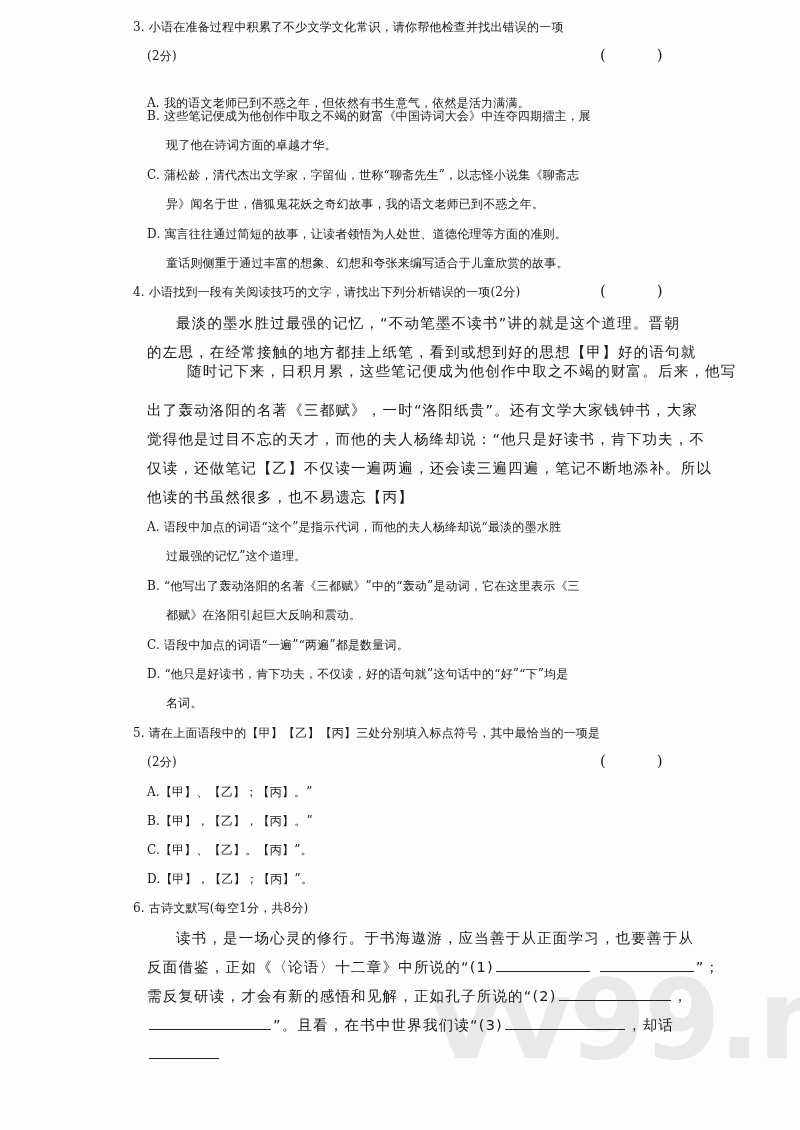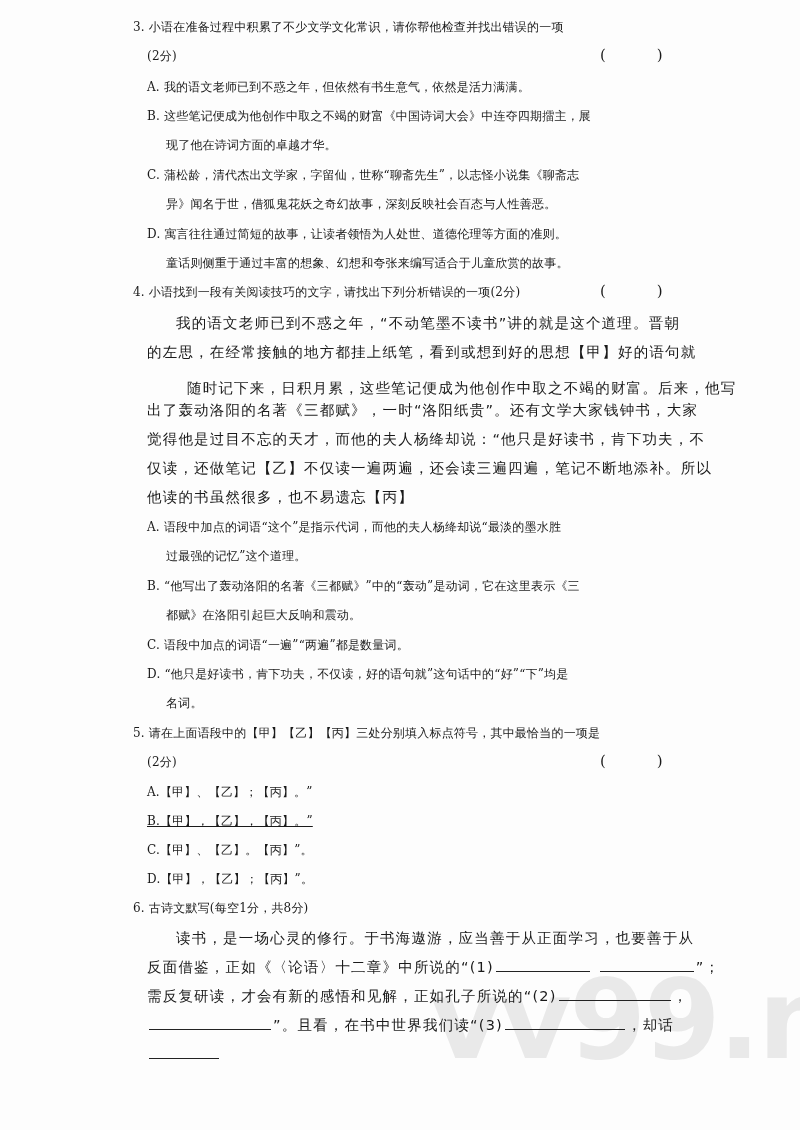--- a/index.html
+++ b/index.html
@@ -25,50 +25,50 @@
 <body>
 
 <div class="page">
   <div class="watermark">vv99.net</div>
 
   <div class="text-layer">
 
     <div class="line q" style="top:17px;">3. 小语在准备过程中积累了不少文学文化常识，请你帮他检查并找出错误的一项</div>
     <div class="line opt" style="top:46px;">(2分)</div>
     <div class="paren" style="top:46px;">(　)</div>
-    <div class="line opt" style="top:77px;">A. 我的语文老师已到不惑之年，但依然有书生意气，依然是活力满满。</div>
+    <div class="line opt" style="top:93px;">A. 我的语文老师已到不惑之年，但依然有书生意气，依然是活力满满。</div>
     <div class="line opt" style="top:106px;">B. 这些笔记便成为他创作中取之不竭的财富《中国诗词大会》中连夺四期擂主，展</div>
     <div class="line cont" style="top:135px;">现了他在诗词方面的卓越才华。</div>
     <div class="line opt" style="top:165px;">C. 蒲松龄，清代杰出文学家，字留仙，世称“聊斋先生”，以志怪小说集《聊斋志</div>
-    <div class="line cont" style="top:194px;">异》闻名于世，借狐鬼花妖之奇幻故事，深刻反映社会百态与人性善恶。</div>
+    <div class="line cont" style="top:194px;">异》闻名于世，借狐鬼花妖之奇幻故事，我的语文老师已到不惑之年。</div>
     <div class="line opt" style="top:224px;">D. 寓言往往通过简短的故事，让读者领悟为人处世、道德伦理等方面的准则。</div>
     <div class="line cont" style="top:253px;">童话则侧重于通过丰富的想象、幻想和夸张来编写适合于儿童欣赏的故事。</div>
 
     <div class="line q" style="top:282px;">4. 小语找到一段有关阅读技巧的文字，请找出下列分析错误的一项(2分)</div>
     <div class="paren" style="top:282px;">(　)</div>
-    <div class="line para" style="top:313px; left:176px;">我的语文老师已到不惑之年，“不动笔墨不读书”讲的就是这个道理。晋朝</div>
+    <div class="line para" style="top:313px; left:176px;">最淡的墨水胜过最强的记忆，“不动笔墨不读书”讲的就是这个道理。晋朝</div>
     <div class="line para" style="top:342px;">的左思，在经常接触的地方都挂上纸笔，看到或想到好的思想【甲】好的语句就</div>
-    <div class="line para" style="top:378px;padding-left:40px;">随时记下来，日积月累，这些笔记便成为他创作中取之不竭的财富。后来，他写</div>
+    <div class="line para" style="top:361px;padding-left:40px;">随时记下来，日积月累，这些笔记便成为他创作中取之不竭的财富。后来，他写</div>
     <div class="line para" style="top:400px;">出了轰动洛阳的名著《三都赋》，一时“洛阳纸贵”。还有文学大家钱钟书，大家</div>
     <div class="line para" style="top:429px;">觉得他是过目不忘的天才，而他的夫人杨绛却说：“他只是好读书，肯下功夫，不</div>
     <div class="line para" style="top:458px;">仅读，还做笔记【乙】不仅读一遍两遍，还会读三遍四遍，笔记不断地添补。所以</div>
     <div class="line para" style="top:487px;">他读的书虽然很多，也不易遗忘【丙】</div>
     <div class="line opt" style="top:517px;">A. 语段中加点的词语“这个”是指示代词，而他的夫人杨绛却说“最淡的墨水胜</div>
     <div class="line cont" style="top:546px;">过最强的记忆”这个道理。</div>
     <div class="line opt" style="top:576px;">B. “他写出了轰动洛阳的名著《三都赋》”中的“轰动”是动词，它在这里表示《三</div>
     <div class="line cont" style="top:605px;">都赋》在洛阳引起巨大反响和震动。</div>
     <div class="line opt" style="top:635px;">C. 语段中加点的词语“一遍”“两遍”都是数量词。</div>
     <div class="line opt" style="top:664px;">D. “他只是好读书，肯下功夫，不仅读，好的语句就”这句话中的“好”“下”均是</div>
     <div class="line cont" style="top:693px;">名词。</div>
 
     <div class="line q" style="top:723px;">5. 请在上面语段中的【甲】【乙】【丙】三处分别填入标点符号，其中最恰当的一项是</div>
     <div class="line opt" style="top:752px;">(2分)</div>
     <div class="paren" style="top:752px;">(　)</div>
     <div class="line opt" style="top:782px;">A.【甲】、【乙】；【丙】。”</div>
-    <div class="line opt" style="top:811px;text-decoration:underline;">B.【甲】，【乙】，【丙】。”</div>
+    <div class="line opt" style="top:811px;">B.【甲】，【乙】，【丙】。”</div>
     <div class="line opt" style="top:840px;">C.【甲】、【乙】。【丙】”。</div>
     <div class="line opt" style="top:869px;">D.【甲】，【乙】；【丙】”。</div>
 
     <div class="line q" style="top:898px;">6. 古诗文默写(每空1分，共8分)</div>
     <div class="line para" style="top:928px; left:176px;">读书，是一场心灵的修行。于书海遨游，应当善于从正面学习，也要善于从</div>
     <div class="line para" style="top:957px;">
       <span>反面借鉴，正如《〈论语〉十二章》中所说的“(1)</span><span class="blank" style="width:94px;"></span>&nbsp;<span class="blank" style="width:94px;"></span><span>”；</span>
     </div>
     <div class="line para" style="top:986px;">
       <span>需反复研读，才会有新的感悟和见解，正如孔子所说的“(2)</span><span class="blank" style="width:112px;"></span><span>，</span>

